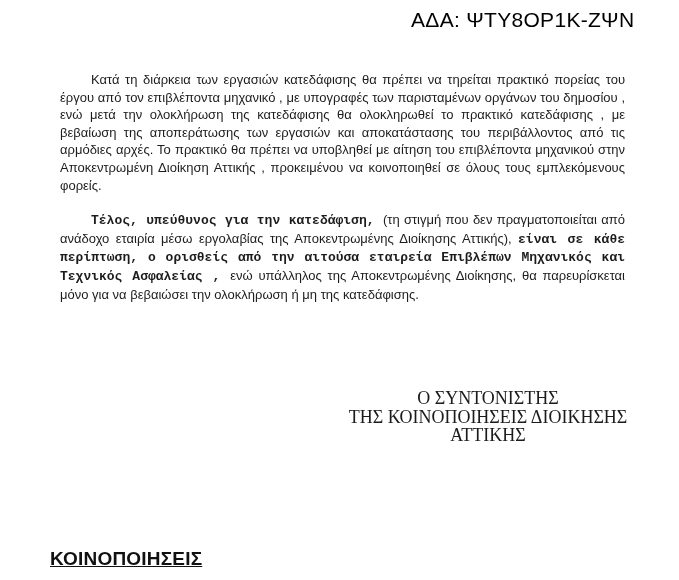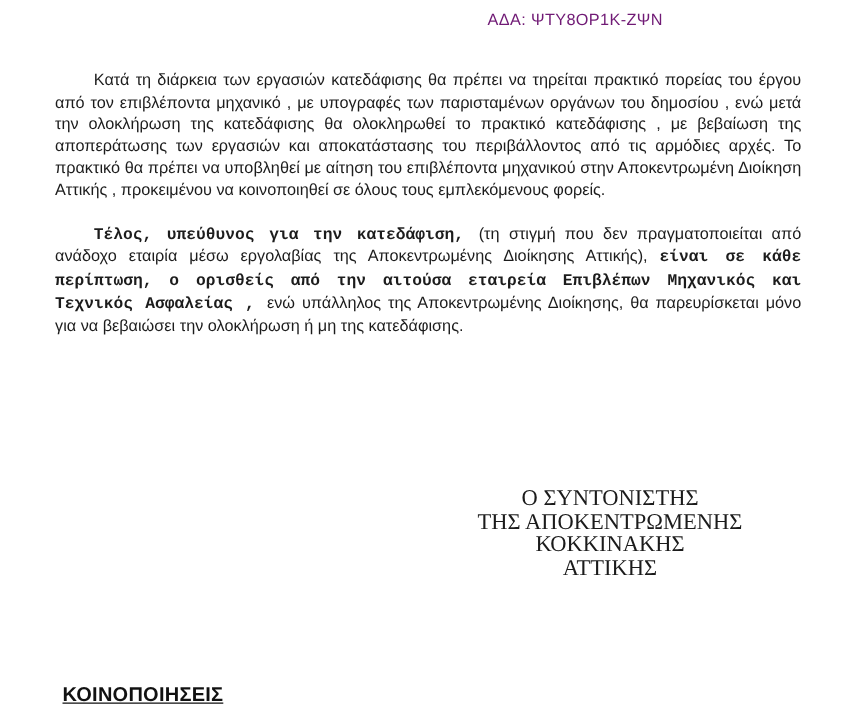--- a/index.html
+++ b/index.html
@@ -8,56 +8,56 @@
     width: 679px;
     height: 580px;
     background: #ffffff;
     font-family: "Liberation Sans", sans-serif;
     color: #1c1c1c;
     overflow: hidden;
   }
   .ada-code {
     position: absolute;
     top: 8px;
-    left: 390px;
-    font-size: 13px;
+    left: 411px;
+    font-size: 21px;
     letter-spacing: 0.3px;
-    color: #701a75;
+    color: #000000;
     white-space: nowrap;
   }
   .body-text {
     position: absolute;
     top: 55px;
     left: 44px;
     width: 597px;
     font-size: 13px;
     line-height: 17.6px;
     text-align: justify;
     color: #1c1c1c;
   }
-  .para { margin: 0; text-indent: 31px; }
+  .para { margin: 16px; text-indent: 31px; }
   .para + .para { margin-top: 17px; }
   .bold { font-weight: bold; font-family: Liberation Mono, monospace; }
   .signature-block {
     position: absolute;
     top: 389px;
     left: 328px;
     width: 320px;
     text-align: center;
     font-family: "Liberation Serif", serif;
     font-size: 18px;
     line-height: 18.5px;
     color: #1b1b1b;
   }
   .signer-name { margin-top: 25px; }
   .footer-heading {
     position: absolute;
     top: 548px;
     left: 50px;
-    font-size: 16px;
+    font-size: 19px;
     font-weight: bold;
     text-decoration: underline;
     letter-spacing: 0.2px;
     color: #111111;
     white-space: nowrap;
   }
 </style>
 </head>
 <body>
 
@@ -65,19 +65,19 @@
 
   <div class="ada-code">ΑΔΑ: ΨΤΥ8ΟΡ1Κ-ΖΨΝ</div>
 
   <div class="body-text">
     <p class="para">Κατά τη διάρκεια των εργασιών κατεδάφισης θα πρέπει να τηρείται πρακτικό πορείας του έργου από τον επιβλέποντα μηχανικό , με υπογραφές των παρισταμένων οργάνων του δημοσίου , ενώ  μετά την ολοκλήρωση της κατεδάφισης  θα ολοκληρωθεί το πρακτικό κατεδάφισης , με βεβαίωση της αποπεράτωσης των εργασιών και αποκατάστασης του περιβάλλοντος από τις αρμόδιες αρχές. Το  πρακτικό  θα πρέπει να υποβληθεί με αίτηση του επιβλέποντα μηχανικού στην Αποκεντρωμένη Διοίκηση Αττικής  , προκειμένου να κοινοποιηθεί σε όλους τους εμπλεκόμενους φορείς.</p>
     <p class="para"><span class="bold">Τέλος, υπεύθυνος για την κατεδάφιση, </span><span>(τη στιγμή που δεν πραγματοποιείται από ανάδοχο εταιρία μέσω εργολαβίας της Αποκεντρωμένης Διοίκησης Αττικής), </span><span class="bold">είναι σε κάθε περίπτωση, ο ορισθείς από την αιτούσα εταιρεία Επιβλέπων Μηχανικός και Τεχνικός Ασφαλείας , </span><span>ενώ υπάλληλος της Αποκεντρωμένης Διοίκησης, θα παρευρίσκεται μόνο για να βεβαιώσει την ολοκλήρωση ή μη της κατεδάφισης.</span></p>
   </div>
 
   <div class="signature-block">
     <div>Ο ΣΥΝΤΟΝΙΣΤΗΣ</div>
-    <div>ΤΗΣ ΑΠΟΚΕΝΤΡΩΜΕΝΗΣ ΚΟΚΚΙΝΑΚΗΣ</div>
+    <div>ΤΗΣ ΚΟΙΝΟΠΟΙΗΣΕΙΣ ΔΙΟΙΚΗΣΗΣ</div>
     <div>ΑΤΤΙΚΗΣ</div>
   </div>
 
   <div class="footer-heading">ΚΟΙΝΟΠΟΙΗΣΕΙΣ</div>
 
 </div>
 
 </body></html>

